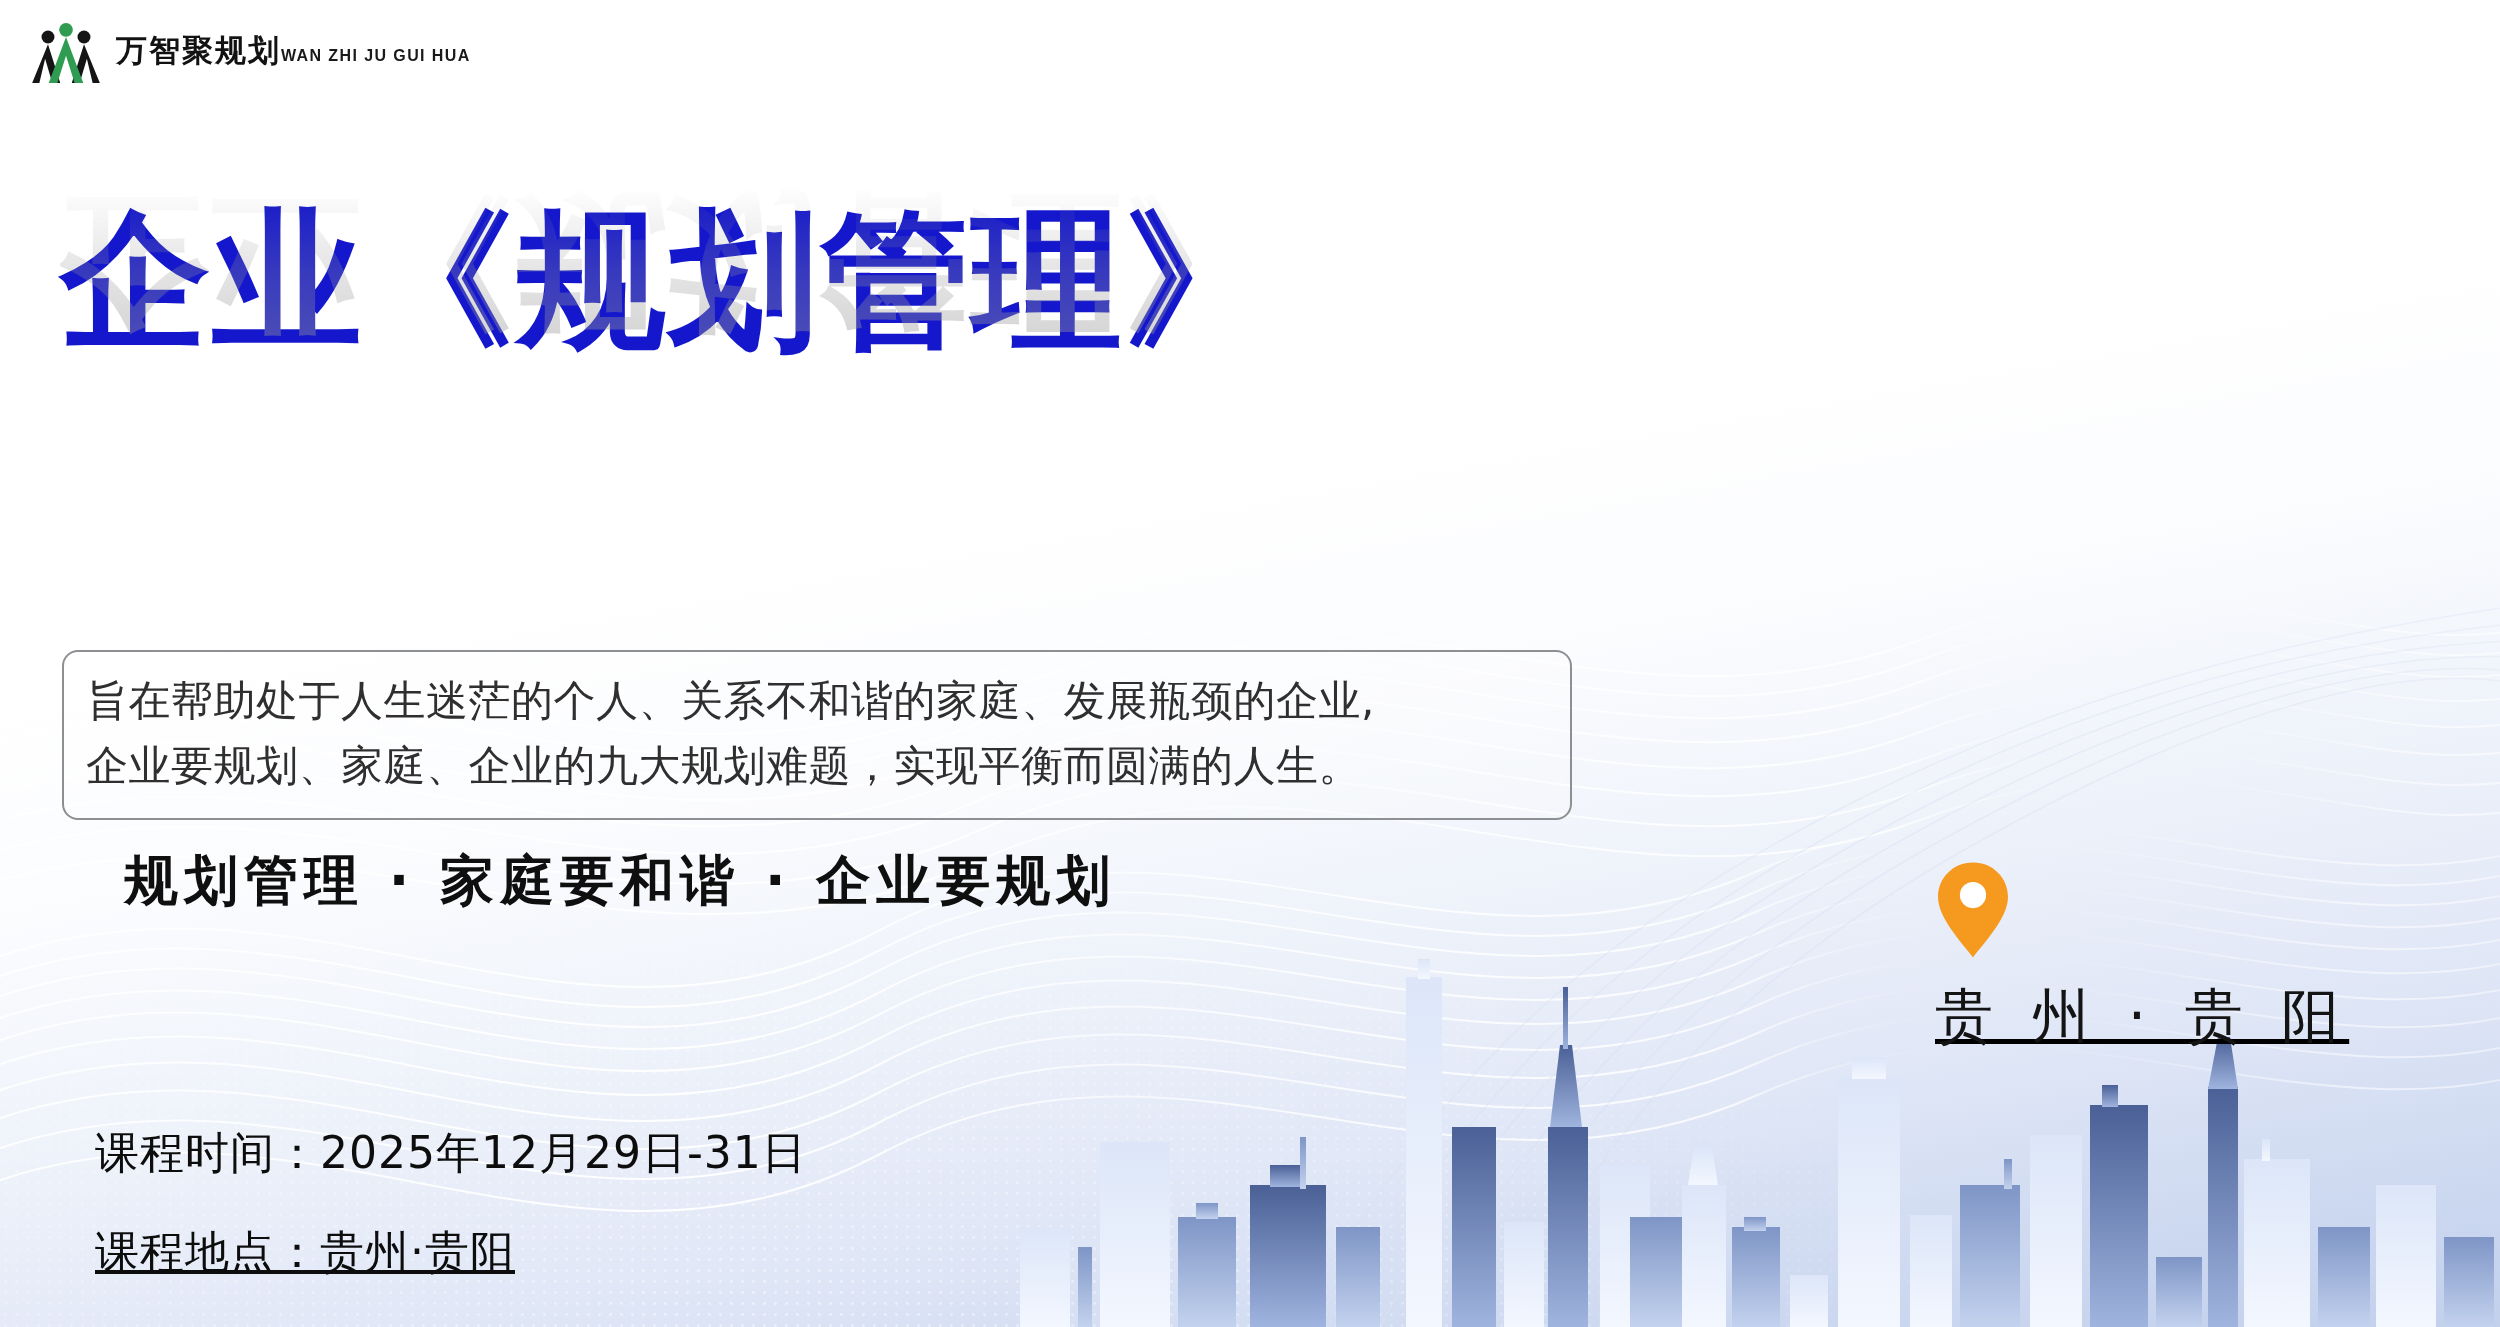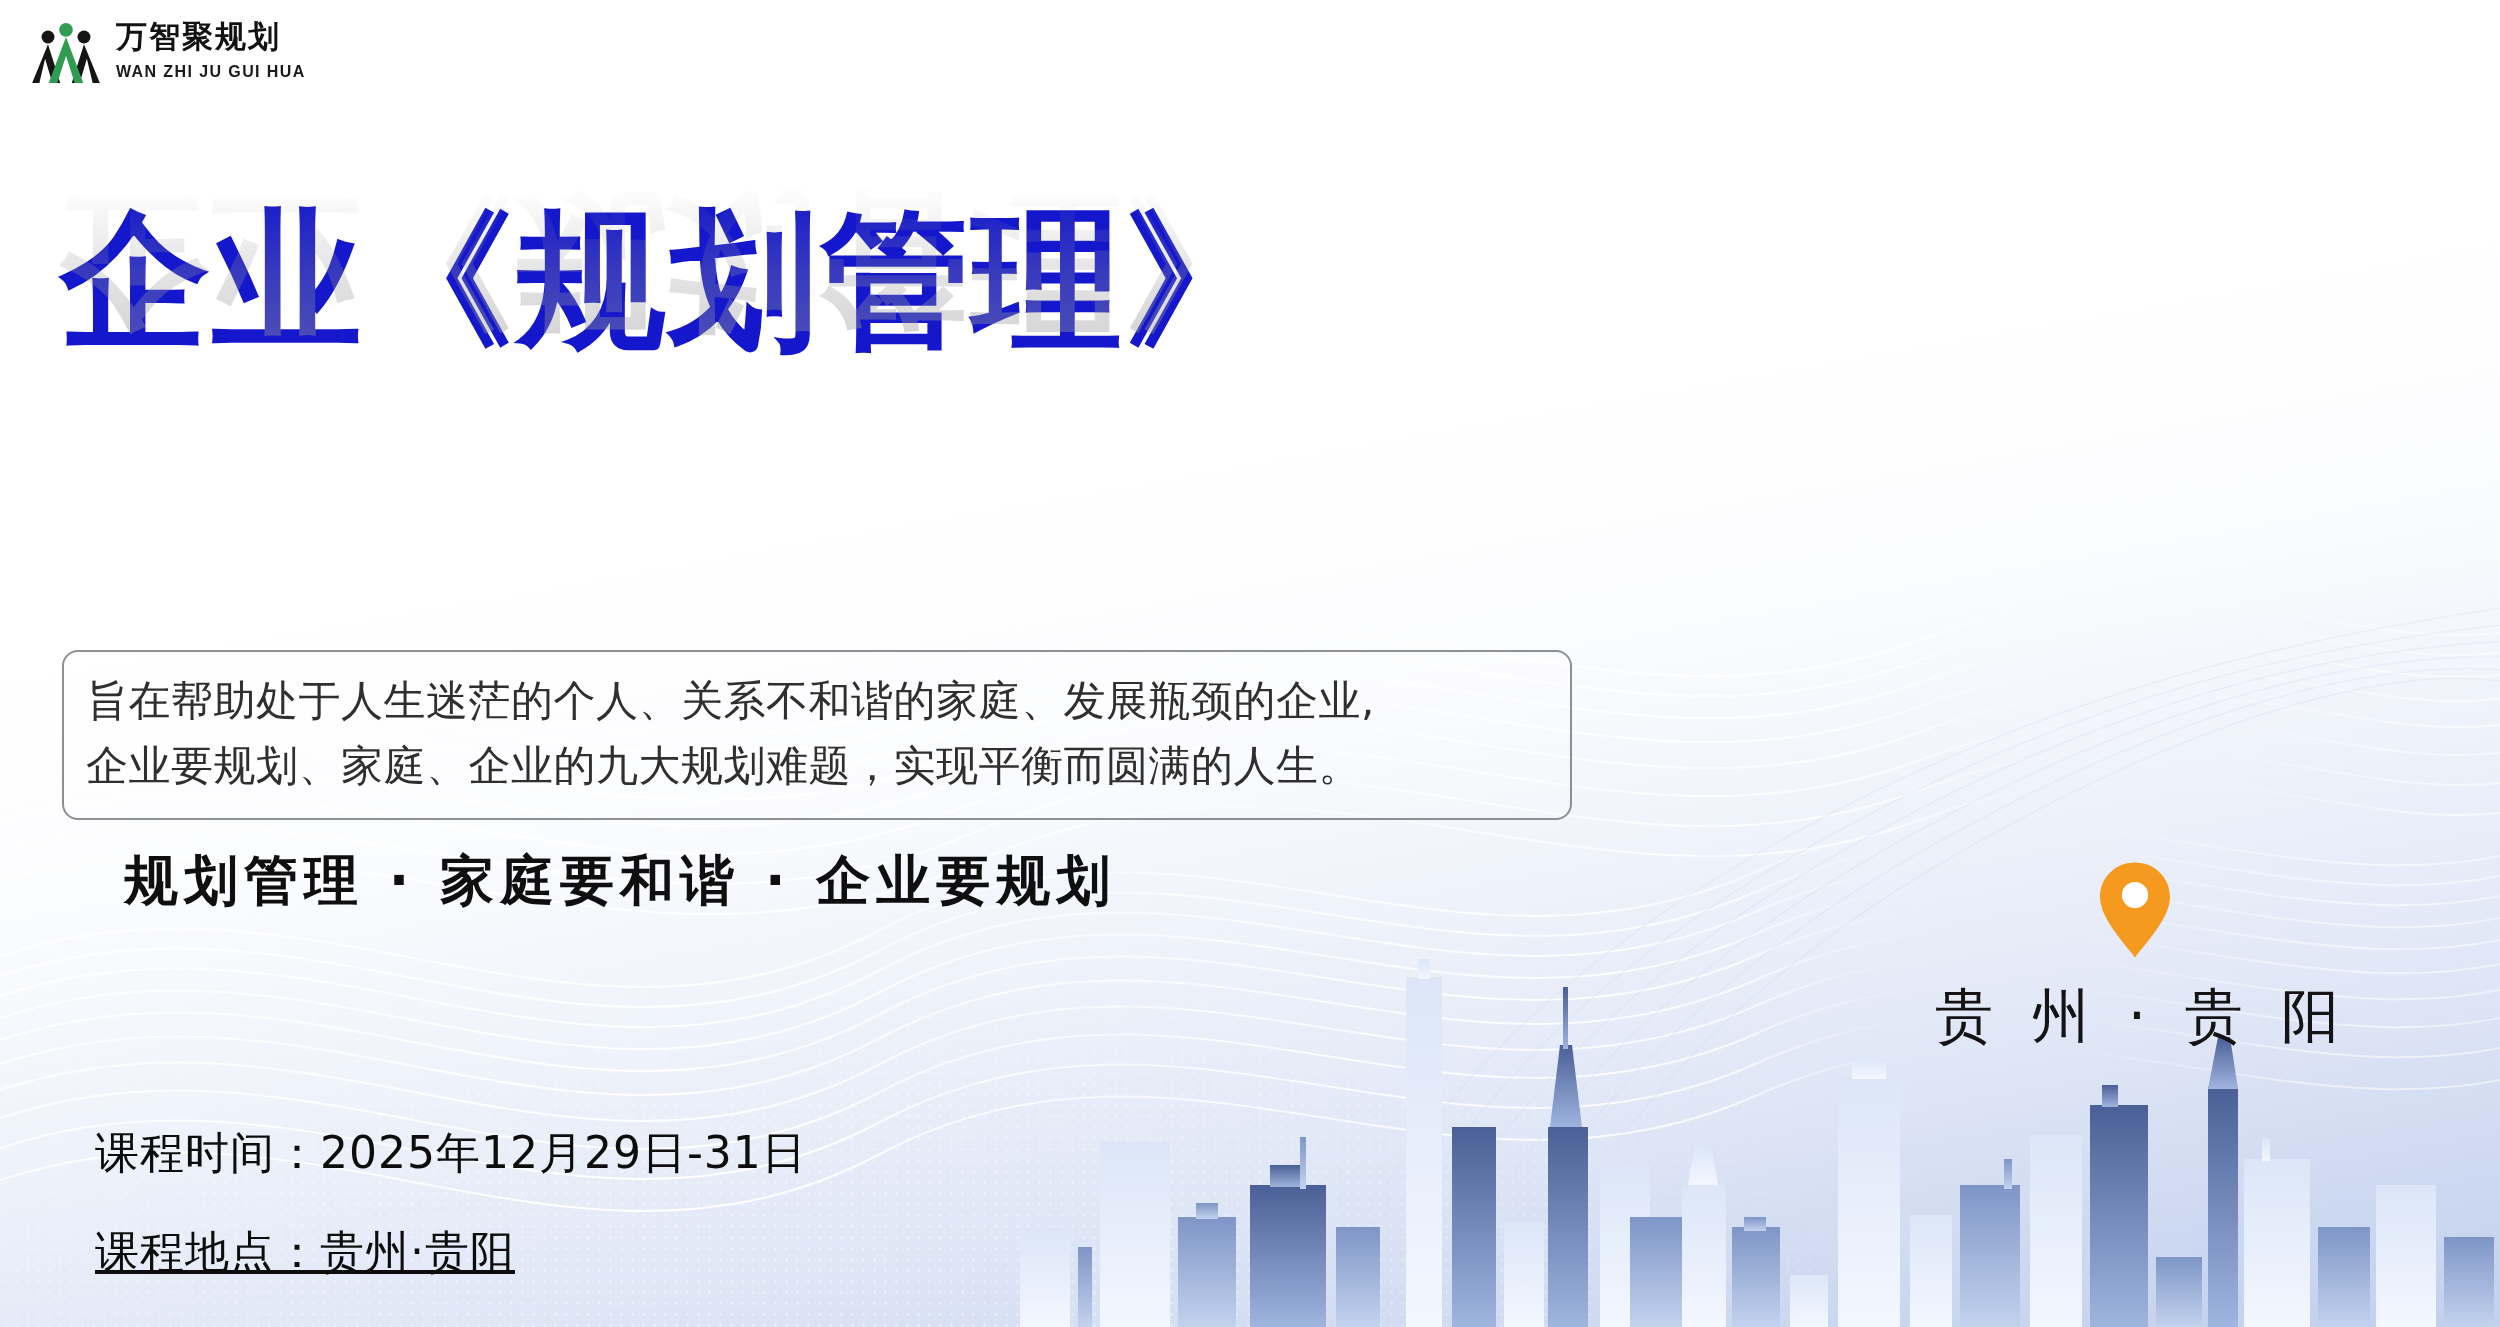--- a/index.html
+++ b/index.html
@@ -26,21 +26,21 @@
     background-image:radial-gradient(rgba(255,255,255,.85) 1.2px, rgba(255,255,255,0) 1.6px);
     background-size:11px 11px;
     -webkit-mask-image:radial-gradient(ellipse 1500px 560px at 30% 95%, #000 0%, rgba(0,0,0,.5) 55%, rgba(0,0,0,0) 85%);
     mask-image:radial-gradient(ellipse 1500px 560px at 30% 95%, #000 0%, rgba(0,0,0,.5) 55%, rgba(0,0,0,0) 85%);
   }
   .bg-city{position:absolute;right:0;bottom:0;width:1500px;height:400px;pointer-events:none;}
 
   
   .logo{position:absolute;left:30px;top:14px;display:flex;align-items:center;gap:14px;}
   .logo-mark{width:72px;height:72px;flex:0 0 auto;}
-  .logo-text{display:flex;flex-direction:column;line-height:1;}
+  .logo-text{display:flex;flex-direction:row;line-height:1;align-items:center;}
   .logo-cn{
     font-family:"DejaVu Sans","Liberation Sans",sans-serif;
     font-size:31px;font-weight:700;color:#121212;letter-spacing:2px;
   }
   .logo-en{
     font-size:16px;font-weight:700;color:#1a1a1a;letter-spacing:1.4px;margin-top:12px;
   }
 
   
   .title-wrap{position:absolute;left:60px;top:196px;width:1560px;}
@@ -75,21 +75,21 @@
   }
 
   
   .slogan{
     position:absolute;left:124px;top:845px;
     font-family:"DejaVu Sans","Liberation Sans",sans-serif;
     font-size:54px;font-weight:700;color:#0f0f0f;letter-spacing:6px;white-space:nowrap;
   }
 
   
-  .loc-group{position:absolute;left:1935px;top:860px;width:400px;text-align:center;}
+  .loc-group{position:absolute;left:1935px;top:860px;width:400px;text-decoration:underline;}
   .pin{width:76px;height:100px;display:inline-block;}
   .loc-label{
     margin-top:14px;
     font-family:"DejaVu Sans","Liberation Sans",sans-serif;
     font-size:58px;font-weight:400;color:#141414;letter-spacing:10px;white-space:nowrap;
   }
 
   
   .info{position:absolute;left:95px;top:1124px;}
   .info-line{

